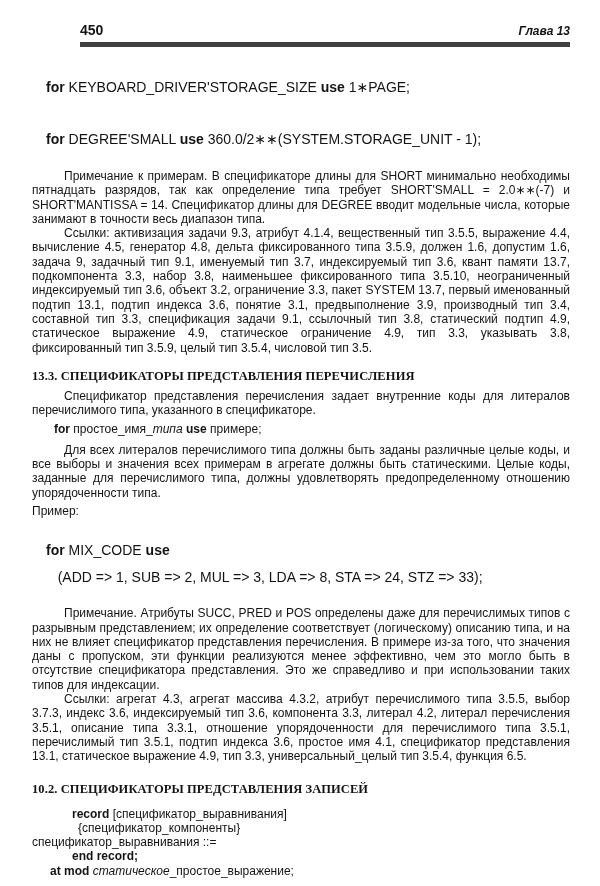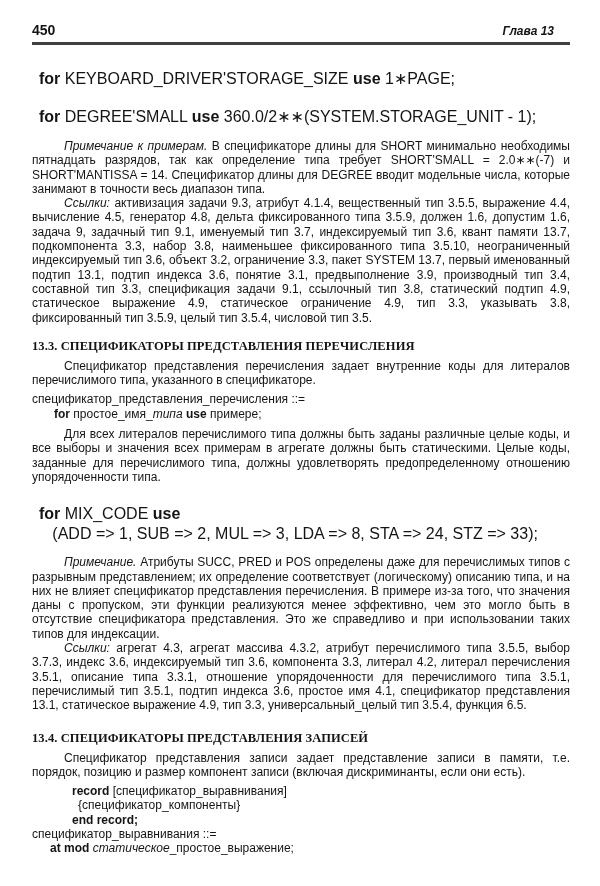--- a/index.html
+++ b/index.html
@@ -1,26 +1,26 @@
 <!DOCTYPE html>
 <html><head>
 <meta charset="utf-8">
 <style>
   html, body { margin: 0; padding: 0; background: #ffffff; }
   body { width: 600px; height: 886px; overflow: hidden; position: relative;
          font-family: "Liberation Sans", sans-serif; color: #141414; }
   .page { position: absolute; left: 32px; top: 22px; width: 538px; }
-  .header { position: relative; height: 20px; border-bottom: 3px solid #404040; }
+  .header { position: relative; height: 20px; border-bottom: 5px solid #404040; margin-left: 48px; }
   .pnum { position: absolute; left: 0; top: 0; font-weight: bold; font-size: 14px; }
-  .chap { position: absolute; right: 16px; top: 2px; font-weight: bold; font-style: italic; font-size: 12px; }
-  .code { font-size: 16px; line-height: 13px; margin: 7px; white-space: pre; }
+  .chap { position: absolute; right: 0; top: 2px; font-weight: bold; font-style: italic; font-size: 12px; }
+  .code { font-size: 14px; line-height: 13px; margin: 14px; white-space: pre; }
   .kw { font-weight: bold; }
   .p { font-size: 12px; line-height: 14.3px; margin: 0; text-align: justify; text-indent: 32px; }
   .p.noind { text-indent: 0; }
-  .it { font-style: italic; }
+  .it { }
   h2 { font-size: 12.5px; font-weight: bold; margin: 0; letter-spacing: 0.1px; font-family: Liberation Serif, serif; }
   .syn { font-size: 12px; line-height: 14.3px; margin: 0; white-space: pre; }
   .sb { font-weight: bold; }
   .si { font-style: italic; }
 </style>
 </head>
 <body>
 
 <div class="page">
 
@@ -36,37 +36,36 @@
 
   <div style="height:9px"></div>
   <p class="p"><span class="it">Примечание к примерам.</span><span> В спецификаторе длины для SHORT минимально необходимы пятнадцать разрядов, так как определение типа требует SHORT'SMALL = 2.0∗∗(-7) и SHORT'MANTISSA = 14. Спецификатор длины для DEGREE вводит модельные числа, которые занимают в точности весь диапазон типа.</span></p>
   <p class="p"><span class="it">Ссылки:</span><span> активизация задачи 9.3, атрибут 4.1.4, вещественный тип 3.5.5, выражение 4.4, вычисление 4.5, генератор 4.8, дельта фиксированного типа 3.5.9, должен 1.6, допустим 1.6, задача 9, задачный тип 9.1, именуемый тип 3.7, индексируемый тип 3.6, квант памяти 13.7, подкомпонента 3.3, набор 3.8, наименьшее фиксированного типа 3.5.10, неограниченный индексируемый тип 3.6, объект 3.2, ограничение 3.3, пакет SYSTEM 13.7, первый именованный подтип 13.1, подтип индекса 3.6, понятие 3.1, предвыполнение 3.9, производный тип 3.4, составной тип 3.3, спецификация задачи 9.1, ссылочный тип 3.8, статический подтип 4.9, статическое выражение 4.9, статическое ограничение 4.9, тип 3.3, указывать 3.8, фиксированный тип 3.5.9, целый тип 3.5.4, числовой тип 3.5.</span></p>
 
   <div style="height:14px"></div>
   <h2>13.3. СПЕЦИФИКАТОРЫ ПРЕДСТАВЛЕНИЯ ПЕРЕЧИСЛЕНИЯ</h2>
   <div style="height:5px"></div>
   <p class="p">Спецификатор представления перечисления задает внутренние коды для литералов перечислимого типа, указанного в спецификаторе.</p>
   <div style="height:5px"></div>
-  <p class="syn">спецификатор_представления_перечисления ::=</p>
   <p class="syn" style="padding-left:22px"><span class="sb">for</span><span> простое_имя_</span><span class="si">типа</span> <span class="sb">use</span><span> примере;</span></p>
   <div style="height:6px"></div>
   <p class="p">Для всех литералов перечислимого типа должны быть заданы различные целые коды, и все выборы и значения всех примерам в агрегате должны быть статическими. Целые коды, заданные для перечислимого типа, должны удовлетворять предопределенному отношению упорядоченности типа.</p>
   <div style="height:4px"></div>
+  <p class="p noind it">Пример:</p>
   <div style="height:3px"></div>
   <div style="height:9px"></div>
   <p class="code"><span class="kw">for</span><span> MIX_CODE </span><span class="kw">use</span></p>
   <p class="code">   (ADD =&gt; 1, SUB =&gt; 2, MUL =&gt; 3, LDA =&gt; 8, STA =&gt; 24, STZ =&gt; 33);</p>
   <div style="height:8px"></div>
   <p class="p"><span class="it">Примечание.</span><span> Атрибуты SUCC, PRED и POS определены даже для перечислимых типов с разрывным представлением; их определение соответствует (логическому) описанию типа, и на них не влияет спецификатор представления перечисления. В примере из-за того, что значения даны с пропуском, эти функции реализуются менее эффективно, чем это могло быть в отсутствие спецификатора представления. Это же справедливо и при использовании таких типов для индексации.</span></p>
   <p class="p"><span class="it">Ссылки:</span><span> агрегат 4.3, агрегат массива 4.3.2, атрибут перечислимого типа 3.5.5, выбор 3.7.3, индекс 3.6, индексируемый тип 3.6, компонента 3.3, литерал 4.2, литерал перечисления 3.5.1, описание типа 3.3.1, отношение упорядоченности для перечислимого типа 3.5.1, перечислимый тип 3.5.1, подтип индекса 3.6, простое имя 4.1, спецификатор представления 13.1, статическое выражение 4.9, тип 3.3, универсальный_целый тип 3.5.4, функция 6.5.</span></p>
 
   <div style="height:18px"></div>
-  <h2>13.4. СПЕЦИФИКАТОРЫ ПРЕДСТАВЛЕНИЯ ЗАПИСЕЙ</h2>
+  <h2>10.2. СПЕЦИФИКАТОРЫ ПРЕДСТАВЛЕНИЯ ЗАПИСЕЙ</h2>
   <div style="height:5px"></div>
-  <p class="p">Спецификатор представления записи задает представление записи в памяти, т.е. порядок, позицию и размер компонент записи (включая дискриминанты, если они есть).</p>
   <div style="height:5px"></div>
   <p class="syn" style="padding-left:40px"><span class="sb">record</span><span> [спецификатор_выравнивания]</span></p>
   <p class="syn" style="padding-left:46px">{спецификатор_компоненты}</p>
+  <p class="syn">спецификатор_выравнивания ::=</p>
   <p class="syn sb" style="padding-left:40px">end record;</p>
-  <p class="syn">спецификатор_выравнивания ::=</p>
   <p class="syn" style="padding-left:18px"><span class="sb">at mod</span> <span class="si">статическое</span><span>_простое_выражение;</span></p>
 
 </div>
 
 </body></html>

